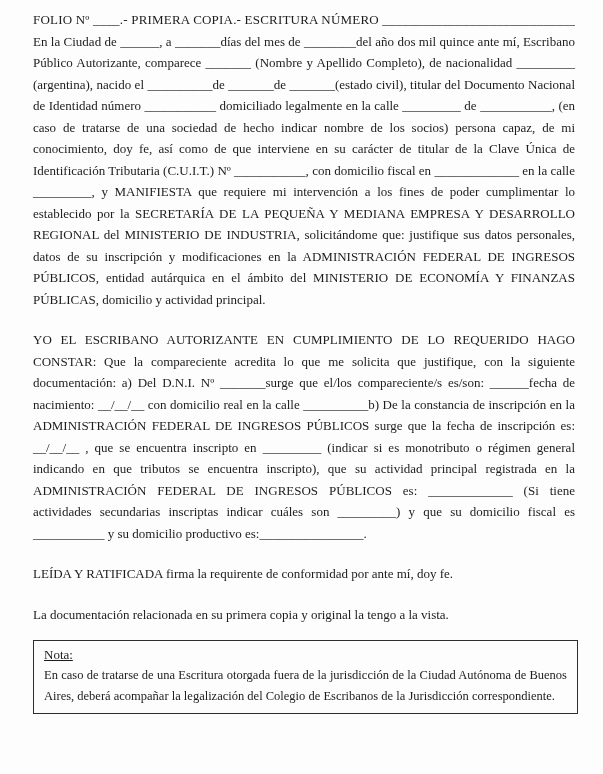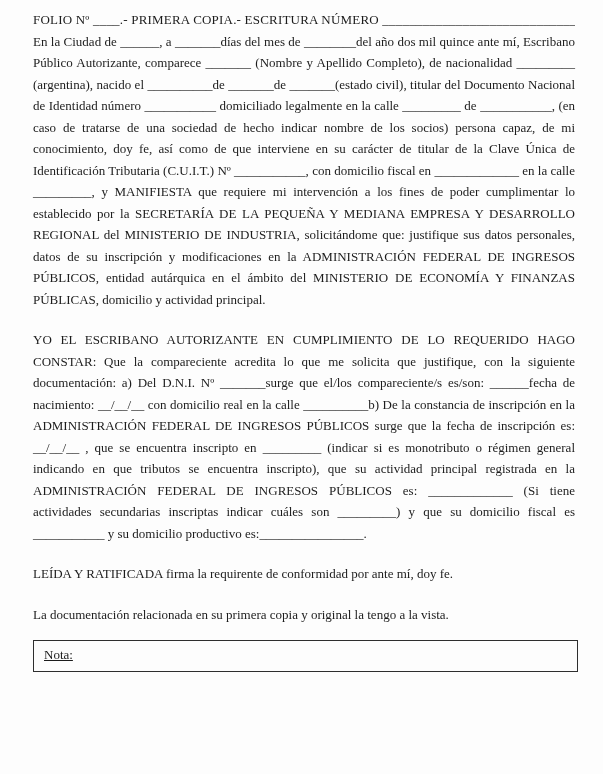--- a/index.html
+++ b/index.html
@@ -63,15 +63,16 @@
 
   <p class="para">YO EL ESCRIBANO AUTORIZANTE EN CUMPLIMIENTO DE LO REQUERIDO HAGO CONSTAR: Que la compareciente acredita lo que me solicita que justifique, con la siguiente documentación: a) Del D.N.I. Nº _______surge que el/los compareciente/s es/son: ______fecha de nacimiento: __/__/__ con domicilio real en la calle __________b) De la constancia de inscripción en la ADMINISTRACIÓN FEDERAL DE INGRESOS PÚBLICOS surge que la fecha de inscripción es: __/__/__ , que se encuentra inscripto en _________ (indicar si es monotributo o régimen general indicando en que tributos se encuentra inscripto), que su actividad principal registrada en la ADMINISTRACIÓN FEDERAL DE INGRESOS PÚBLICOS es: _____________ (Si tiene actividades secundarias inscriptas indicar cuáles son _________) y que su domicilio fiscal es ___________ y su domicilio productivo es:________________.</p>
 
   <p class="para">LEÍDA Y RATIFICADA firma la requirente de conformidad por ante mí, doy fe.</p>
 
   <p class="para para-vista">La documentación relacionada en su primera copia y original la tengo a la vista.</p>
 
 
   <div class="note-box">
     <div class="note-label">Nota:</div>
+    <p class="note-text">En caso de tratarse de una Escritura otorgada fuera de la jurisdicción de la Ciudad Autónoma de Buenos Aires, deberá  acompañar  la legalización del Colegio de Escribanos de la Jurisdicción correspondiente.</p>
   </div>
 
 </div>
 
 </body></html>

